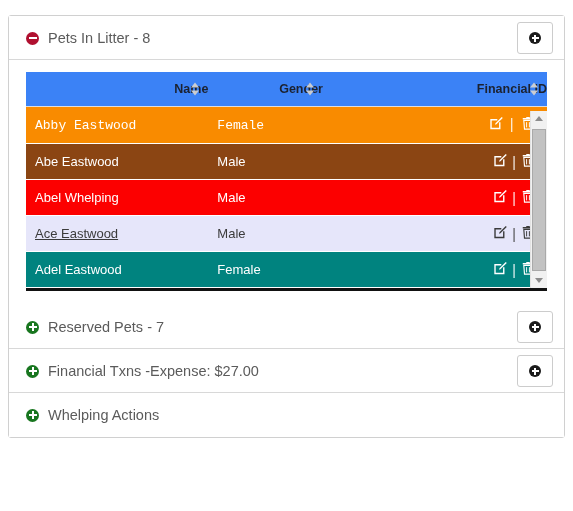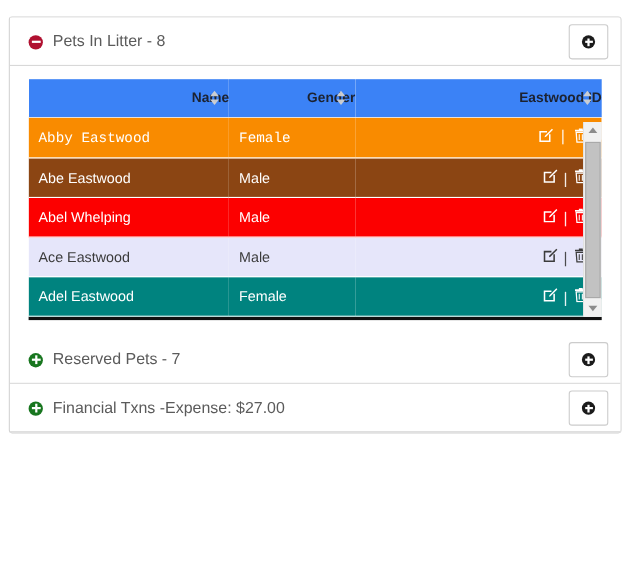--- a/index.html
+++ b/index.html
@@ -291,21 +291,21 @@
                 </span>
             </th>
             <th>
               <span>Gender</span>
               <span class="sort-ind">
                   <span class="up"></span>
                   <span class="down"></span>
                 </span>
             </th>
             <th>
-              <span>Eastwood ID</span>
+              <span>Financial ID</span>
               <span class="sort-ind">
                   <span class="up"></span>
                   <span class="down"></span>
                 </span>
             </th>
           </tr>
         </thead>
       </table>
 
       <div class="scroll-body">
@@ -346,21 +346,21 @@
                 <td class="acts" style="color: rgb(255, 255, 255);"><span class="ic"><svg width="14" height="14" viewBox="0 0 16 16" aria-hidden="true">
                       <path d="M1.5 3.5h8v1.6h-6.4v8.4h8.4V7h1.6v8H1.5z" fill="#ffffff"></path>
                       <path d="M14.6 1.2l1.1 1.1-7.2 7.2-1.6.5.5-1.6z" fill="#ffffff"></path>
                     </svg></span><span class="sep">|</span><span class="ic"><svg width="14" height="14" viewBox="0 0 16 16" aria-hidden="true">
                       <path d="M6 1h4v1.3h4V4H2V2.3h4z" fill="#ffffff"></path>
                       <path d="M3.2 5h9.6l-.8 10H4z" fill="none" stroke="#ffffff" stroke-width="1.3"></path>
                       <path d="M6.4 7v6M9.6 7v6" stroke="#ffffff" stroke-width="1.1"></path>
                     </svg></span></td>
               </tr>
               <tr class="light" style="background: rgb(230, 230, 250);">
-                <td style="color: rgb(59, 59, 59);">Ace Eastwood</td>
+                <td style="color: rgb(59, 59, 59); text-decoration: underline;">Ace Eastwood</td>
                 <td style="color: rgb(59, 59, 59);">Male</td>
                 <td class="acts" style="color: rgb(59, 59, 59);"><span class="ic"><svg width="14" height="14" viewBox="0 0 16 16" aria-hidden="true">
                       <path d="M1.5 3.5h8v1.6h-6.4v8.4h8.4V7h1.6v8H1.5z" fill="#3b3b3b"></path>
                       <path d="M14.6 1.2l1.1 1.1-7.2 7.2-1.6.5.5-1.6z" fill="#3b3b3b"></path>
                     </svg></span><span class="sep">|</span><span class="ic"><svg width="14" height="14" viewBox="0 0 16 16" aria-hidden="true">
                       <path d="M6 1h4v1.3h4V4H2V2.3h4z" fill="#3b3b3b"></path>
                       <path d="M3.2 5h9.6l-.8 10H4z" fill="none" stroke="#3b3b3b" stroke-width="1.3"></path>
                       <path d="M6.4 7v6M9.6 7v6" stroke="#3b3b3b" stroke-width="1.1"></path>
                     </svg></span></td>
               </tr>
@@ -402,14 +402,20 @@
   <div class="panel-head">
     <div class="panel-title">
       <span class="circ plus"></span>
       <span class="ptext">Financial Txns -Expense: $27.00</span>
     </div>
     <div class="add-btn">
       <span class="glyph"></span>
     </div>
   </div>
 
+  <div class="panel-head last">
+    <div class="panel-title">
+      <span class="circ plus"></span>
+      <span class="ptext">Whelping Actions</span>
+    </div>
+  </div>
 
 </div>
 
 </body></html>

